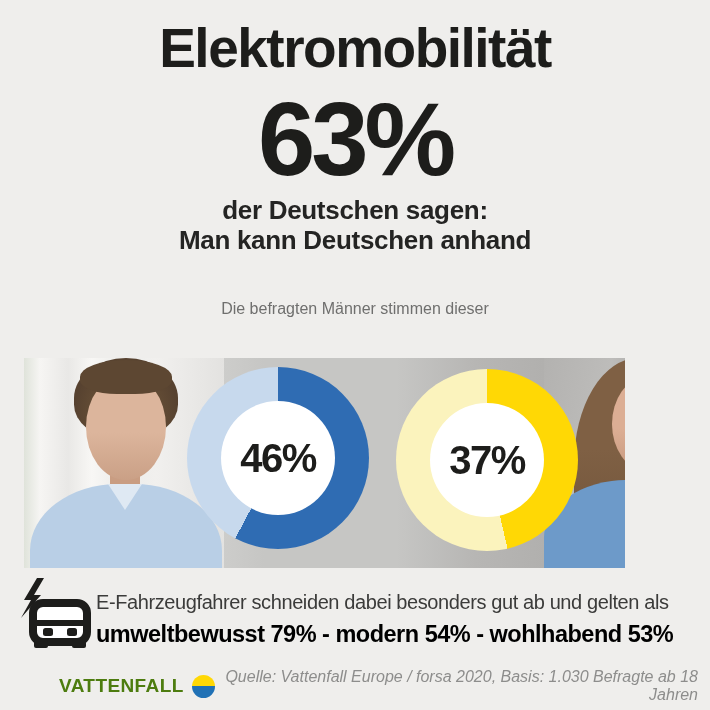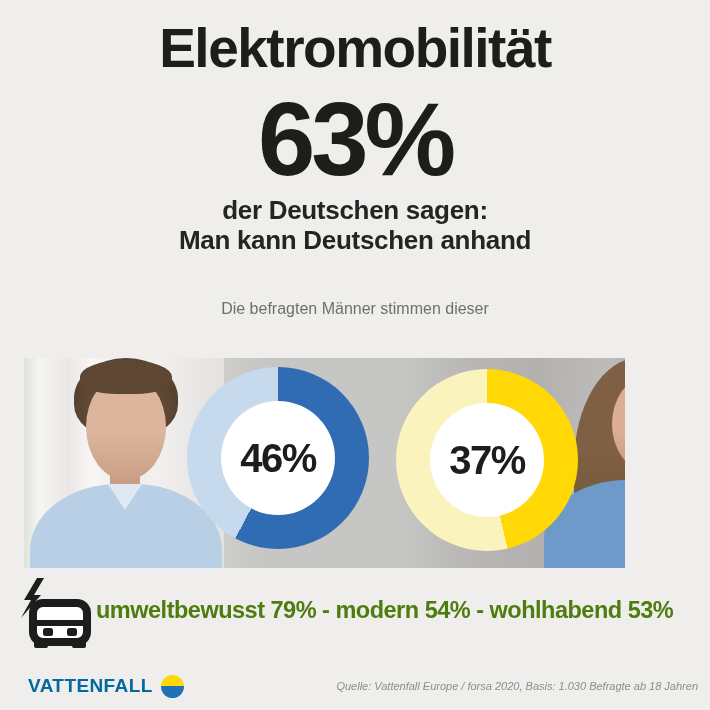--- a/index.html
+++ b/index.html
@@ -52,29 +52,29 @@
     display:flex;align-items:center;justify-content:center;}
   .donut-men{left:163px;top:9px;}
   .donut-women{left:372px;top:11px;}
   .donut-hole{width:114px;height:114px;border-radius:50%;background:#ffffff;
     display:flex;align-items:center;justify-content:center;}
   .donut-label{font-size:40px;font-weight:800;letter-spacing:-1.5px;color:#1d1d1b;}
   
   .ecar{left:16px;top:578px;width:78px;height:72px;}
   .info-text{left:96px;top:590px;width:600px;}
   .info-line1{font-size:20px;color:#3b3b3a;letter-spacing:-0.4px;line-height:24px;}
-  .info-line2{font-size:23.5px;font-weight:800;color:#4d7c0f;letter-spacing:-0.5px;margin-top:7px;}
+  .info-line2{font-size:23.5px;font-weight:800;color:#000000;letter-spacing:-0.5px;margin-top:7px;}
   
   .footer{left:28px;top:670px;width:670px;height:32px;display:flex;
     align-items:center;justify-content:space-between;}
   .brand{display:flex;align-items:center;gap:8px;}
-  .brand-name{font-size:19px;font-weight:800;letter-spacing:0.4px;color:#0369a1;}
+  .brand-name{font-size:19px;font-weight:800;letter-spacing:0.4px;color:#4d7c0f;margin-left:31px;}
   .roundel{width:23px;height:23px;border-radius:50%;
     background:linear-gradient(#ffd805 0 50%,#2071b5 50% 100%);}
-  .source{font-size:11px;font-style:italic;color:#8d8d8c;text-align:right;}
+  .source{font-size:16px;font-style:italic;color:#8d8d8c;text-align:right;}
 </style>
 </head>
 <body>
 
 <div id="canvas">
 
   <div class="abs title">Elektromobilität</div>
   <div class="abs big-value">63%</div>
   <div class="abs lead">
     <div>der Deutschen sagen:</div>
@@ -120,20 +120,21 @@
   <svg class="abs ecar" viewBox="0 0 78 72" aria-hidden="true">
     <polygon points="21,0 8,22 15,22 5,40 25,17 18,17 28,0" fill="#1d1d1b"></polygon>
     <rect x="17" y="25" width="54" height="39" rx="10" fill="#ffffff" stroke="#1d1d1b" stroke-width="8"></rect>
     <rect x="20" y="42" width="48" height="6" fill="#1d1d1b"></rect>
     <rect x="27" y="50" width="10" height="8" rx="2.5" fill="#1d1d1b"></rect>
     <rect x="51" y="50" width="10" height="8" rx="2.5" fill="#1d1d1b"></rect>
     <rect x="18" y="62" width="14" height="8" rx="2" fill="#1d1d1b"></rect>
     <rect x="56" y="62" width="14" height="8" rx="2" fill="#1d1d1b"></rect>
   </svg>
   <div class="abs info-text">
+    <div class="info-line1">E-Fahrzeugfahrer schneiden dabei besonders gut ab und gelten als</div>
     <div class="info-line2">umweltbewusst 79% - modern 54% - wohlhabend 53%</div>
   </div>
 
   <div class="abs footer">
     <div class="brand">
       <span class="brand-name">VATTENFALL</span>
       <span class="roundel"></span>
     </div>
     <div class="source">Quelle: Vattenfall Europe / forsa 2020, Basis: 1.030 Befragte ab 18 Jahren</div>
   </div>

